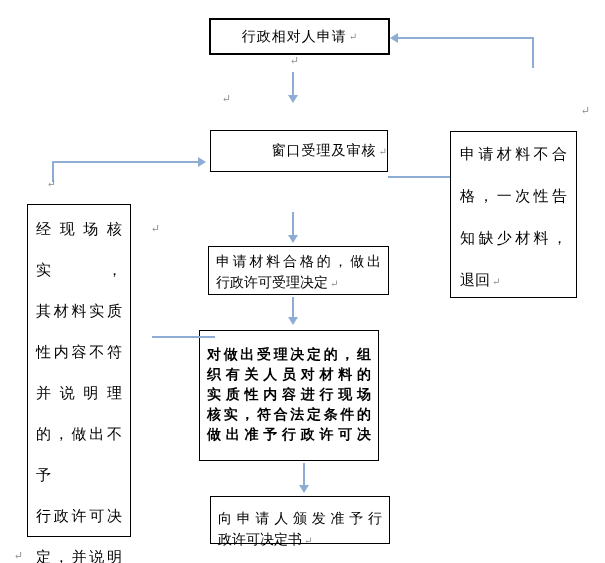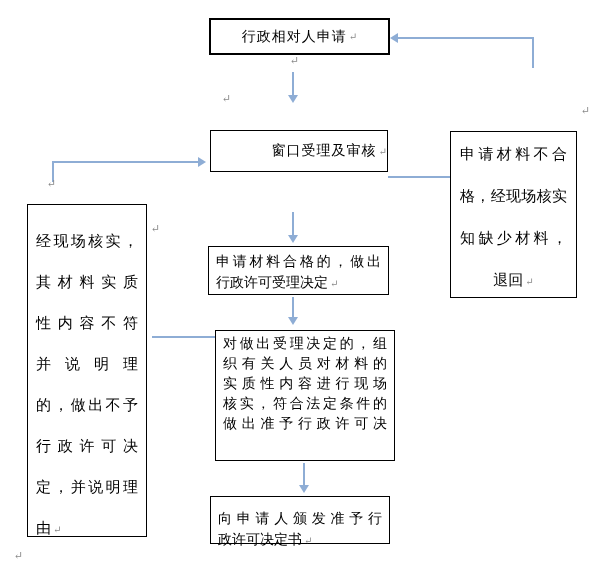--- a/index.html
+++ b/index.html
@@ -13,34 +13,34 @@
     overflow: hidden;
   }
   .box {
     position: absolute;
     box-sizing: border-box;
     border: 1.5px solid var(--border-color, #000000);
     background: #ffffff;
   }
   .ln { padding: 0 7px; white-space: nowrap; }
   .jl { text-align: justify; text-align-last: justify; text-justify: inter-character; white-space: normal; }
-  .ctr { text-align: center; }
+  .ctr { text-align: left; }
 
   
   .b-apply  { left: 209px; top: 18px;  width: 181px; height: 37px; border-width: 2px;
               font-size: 14px; letter-spacing: 1px; display: flex; align-items: center; justify-content: center; }
   .b-window { left: 210px; top: 130px; width: 178px; height: 42px;
               font-size: 14px; letter-spacing: 1px; display: flex; align-items: center; justify-content: flex-end; }
   .b-accept { left: 208px; top: 246px; width: 181px; height: 49px; font-size: 14px; padding-top: 4px; }
   .b-accept .ln { line-height: 21px; }
-  .b-verify { left: 215px; top: 330px; width: 180px; height: 131px; font-size: 14px; padding-top: 3px; }
+  .b-verify { left: 199px; top: 330px; width: 180px; height: 131px; font-size: 14px; padding-top: 14px; font-weight: bold; }
   .b-verify .ln { line-height: 20px; }
   .b-issue  { left: 210px; top: 496px; width: 180px; height: 48px; font-size: 14px; padding-top: 11px; }
   .b-issue .ln { line-height: 21px; }
-  .b-reject { left: 27px;  top: 204px; width: 120px; height: 333px; font-size: 15px; padding-top: 16px; }
+  .b-reject { left: 27px;  top: 204px; width: 104px; height: 333px; font-size: 15px; padding-top: 4px; }
   .b-reject .ln { line-height: 41px; padding: 0 8px; }
   .b-return { left: 450px; top: 90px;  width: 127px; height: 167px; font-size: 15px; padding-top: 1px; margin-top: 41px; }
   .b-return .ln { line-height: 42px; padding: 0 9px; }
 
   
   .vstem { position: absolute; width: 2px; background: var(--arrow-color, #8EADD5); }
   .hstem { position: absolute; height: 2px; background: var(--arrow-color, #8EADD5); }
   .head-down {
     position: absolute; width: 0; height: 0;
     border-left: 5px solid transparent; border-right: 5px solid transparent;
@@ -106,21 +106,21 @@
     <div class="ln jl">性内容不符</div>
     <div class="ln jl">并说明理</div>
     <div class="ln jl">的，做出不予</div>
     <div class="ln jl">行政许可决</div>
     <div class="ln jl">定，并说明理</div>
     <div class="ln"><span>由</span><span class="pmark">↵</span></div>
   </div>
 
   <div class="box b-return">
     <div class="ln jl">申请材料不合</div>
-    <div class="ln jl">格，经现场核实</div>
+    <div class="ln jl">格，一次性告</div>
     <div class="ln jl">知缺少材料，</div>
     <div class="ln ctr"><span>退回</span><span class="pmark">↵</span></div>
   </div>
 
   <div>
     <div class="vstem" style="left:292px; top:72px; height:25px;"></div>
     <div class="head-down" style="left:288px; top:95px;"></div>
   </div>
 
   <div>

